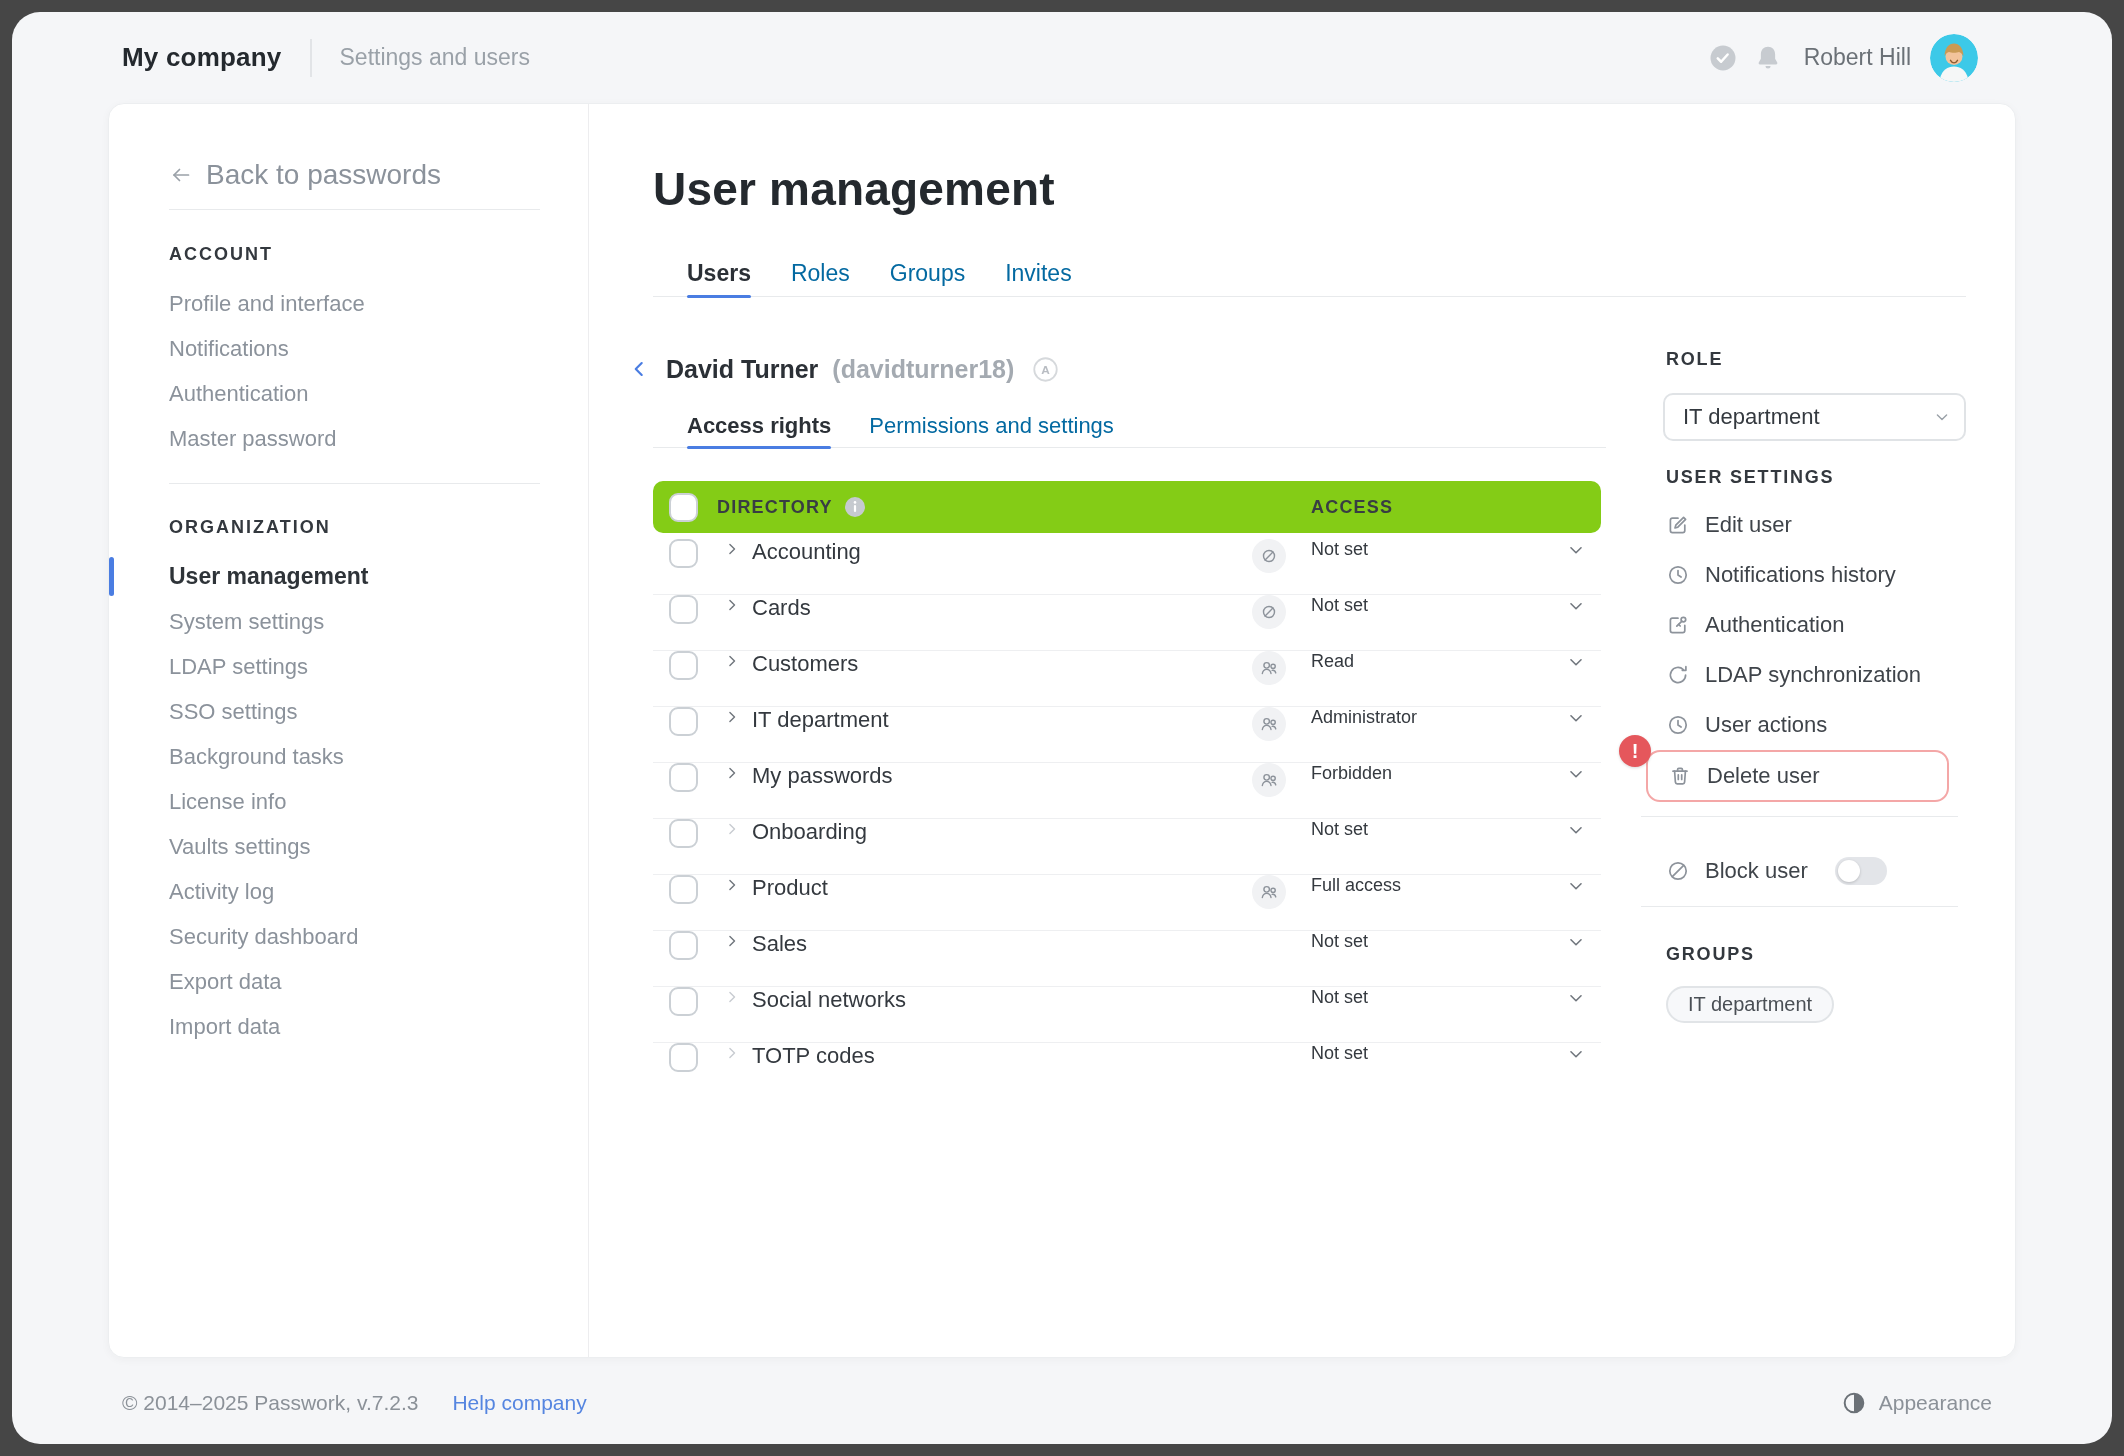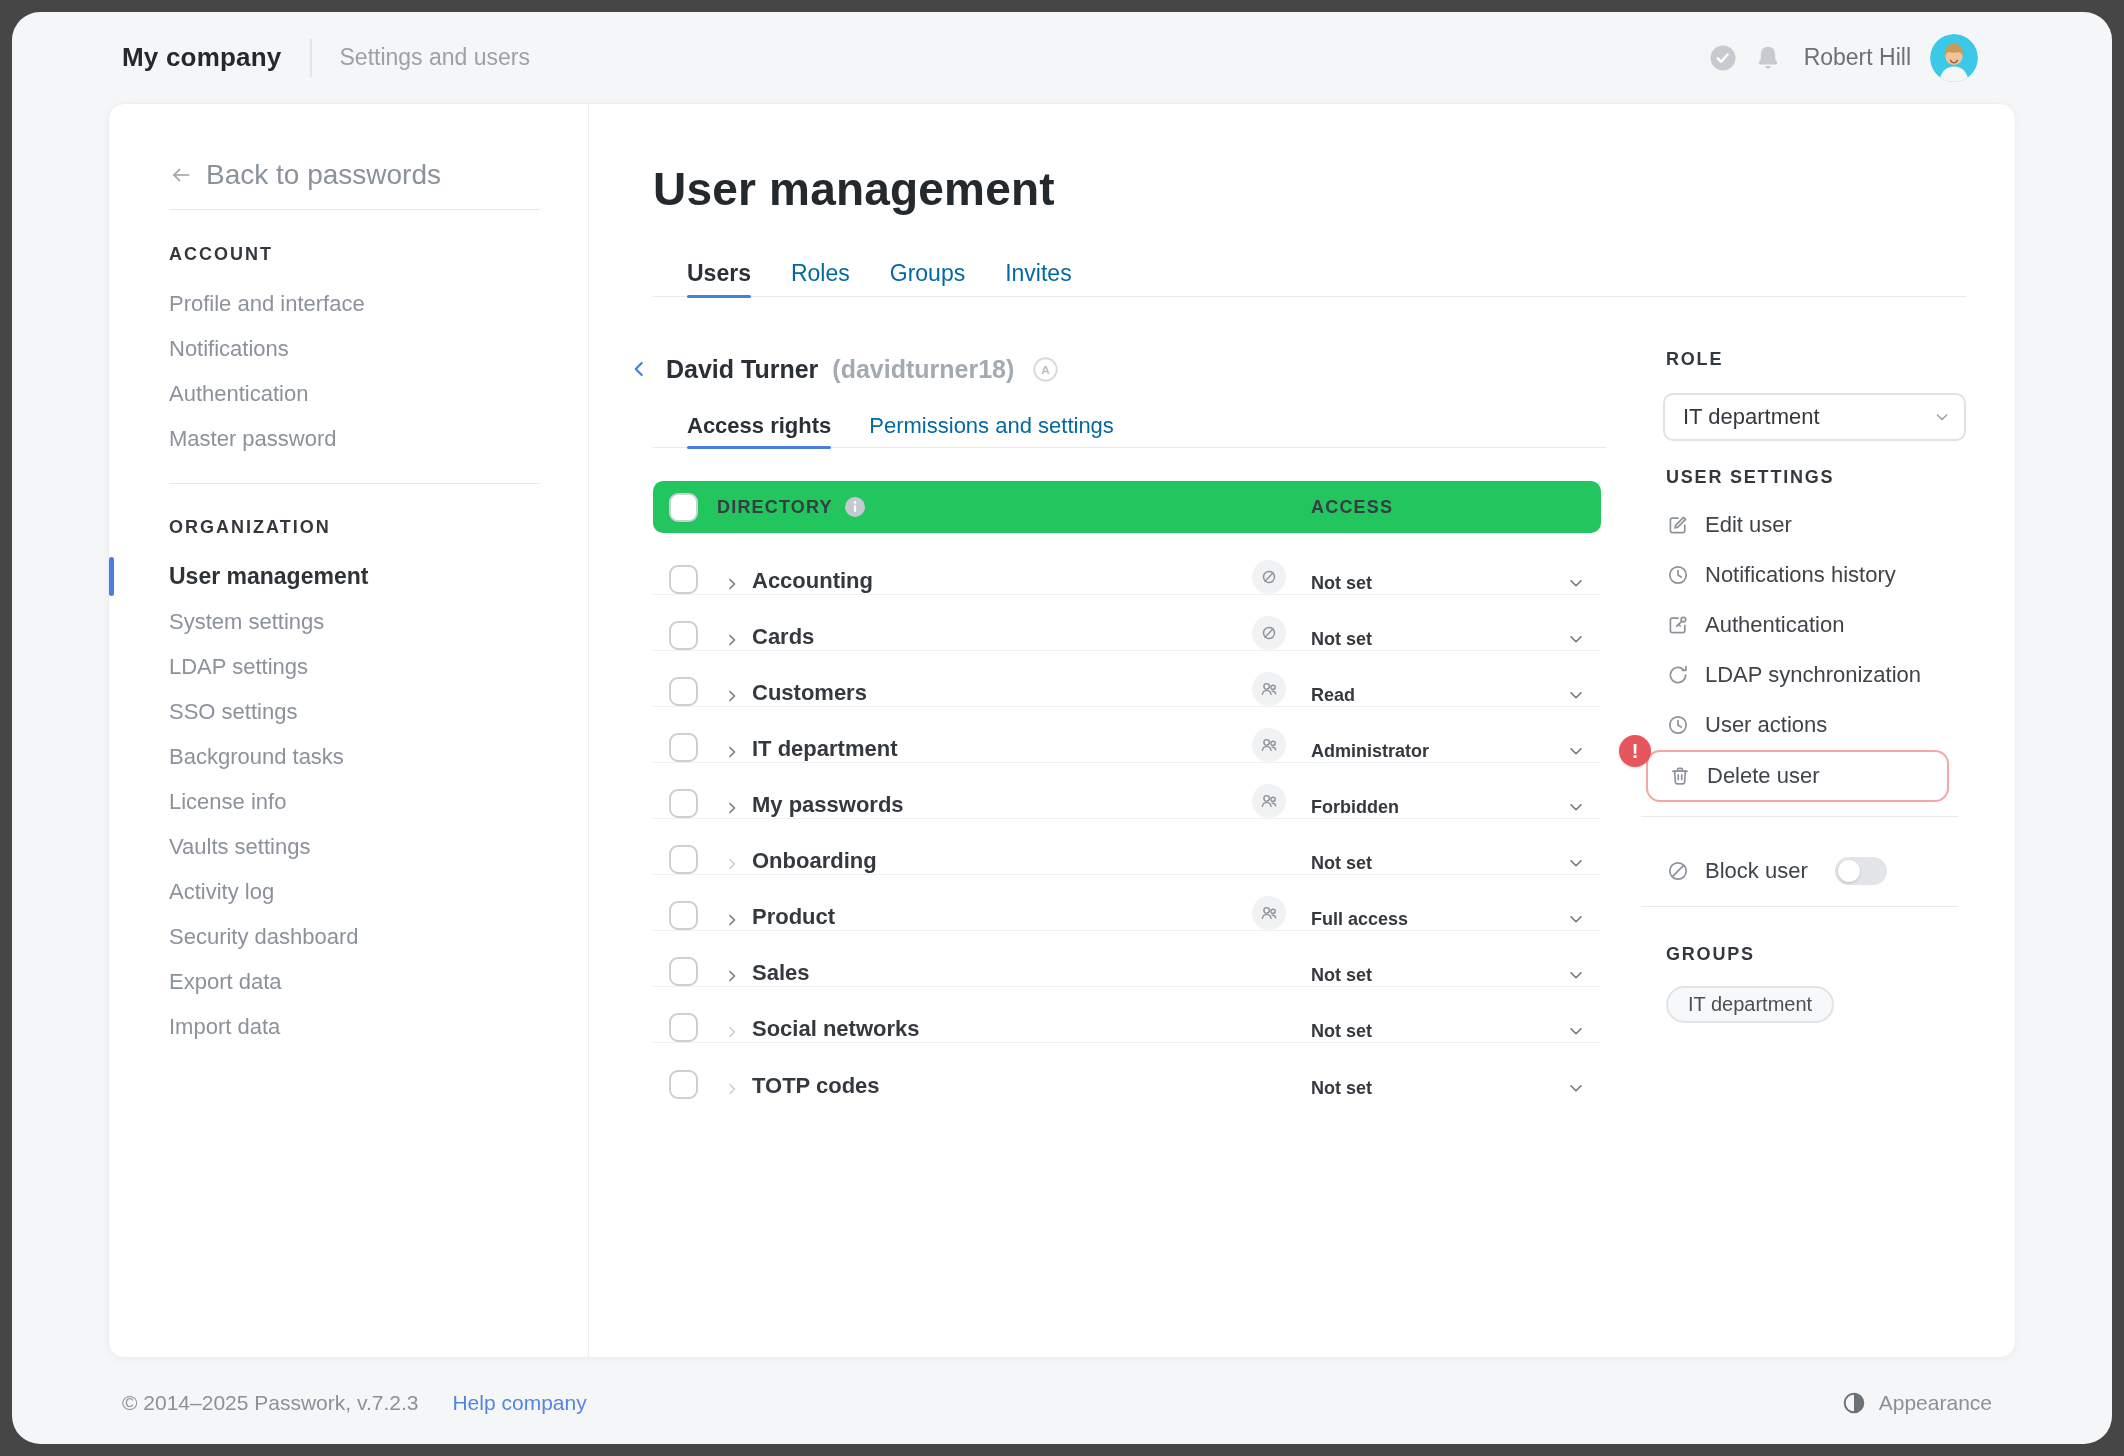--- a/index.html
+++ b/index.html
@@ -49,27 +49,27 @@
   .back-chev { width:26px; height:26px; color:#4a7de2; cursor:pointer; }
   .u-name { font-size:25px; font-weight:bold; color:#2b3036; }
   .u-login { font-size:25px; font-weight:bold; color:#a4aab1; }
   .u-badge { width:27px; height:27px; margin-left:4px; }
 
   .subtabs { position:absolute; left:64px; width:953px; top:301px; height:43px; display:flex; gap:38px; border-bottom:1px solid #e8eaec; }
   .subtabs .tab { font-size:22px; }
 
   
   .table { position:absolute; left:64px; top:377px; width:948px; }
-  .thead { position:relative; height:52px; background:#22c55e; border-radius:10px; display:flex; align-items:center; margin-bottom:6px; }
+  .thead { position:relative; height:52px; background:#84cc16; border-radius:10px; display:flex; align-items:center; margin-bottom:6px; }
   .cb { width:29px; height:29px; border:2px solid #cbd0d5; border-radius:9px; background:#fff; flex:none; cursor:pointer; }
   .thead .cb { margin-left:16px; }
   .th-dir { margin-left:19px; font-size:18px; font-weight:bold; letter-spacing:1.2px; color:#383d43; }
   .info-ic { width:24px; height:24px; margin-left:10px; color:#c6cacf; cursor:pointer; }
   .th-acc { position:absolute; left:658px; font-size:18px; font-weight:bold; letter-spacing:1.2px; color:#383d43; }
-  .trow { position:relative; height:56px; display:flex; align-items:flex-end; border-bottom:1px solid #eeeff1;font-weight:bold; }
+  .trow { position:relative; height:56px; display:flex; align-items:flex-start; border-bottom:1px solid #eeeff1; }
   .trow:last-child { border-bottom:none; }
   .trow .cb { margin-left:16px; }
   .expander { width:20px; height:20px; margin-left:24px; color:#70767d; cursor:pointer; flex:none; }
   .expander.muted { color:#c8ccd1; }
   .r-name { margin-left:10px; font-size:22px; color:#34393f; cursor:pointer; }
   .acc-ic { position:absolute; left:599px; width:34px; height:34px; border-radius:50%; background:#f1f2f4; display:flex; align-items:center; justify-content:center; color:#8d939b; }
   .acc-ic svg { width:20px; height:20px; }
   .acc-text { position:absolute; left:658px; font-size:18px; color:#34393f; }
   .dd { position:absolute; left:912px; width:22px; height:22px; color:#70767d; cursor:pointer; }
   .ic svg, .ic { display:block; }

